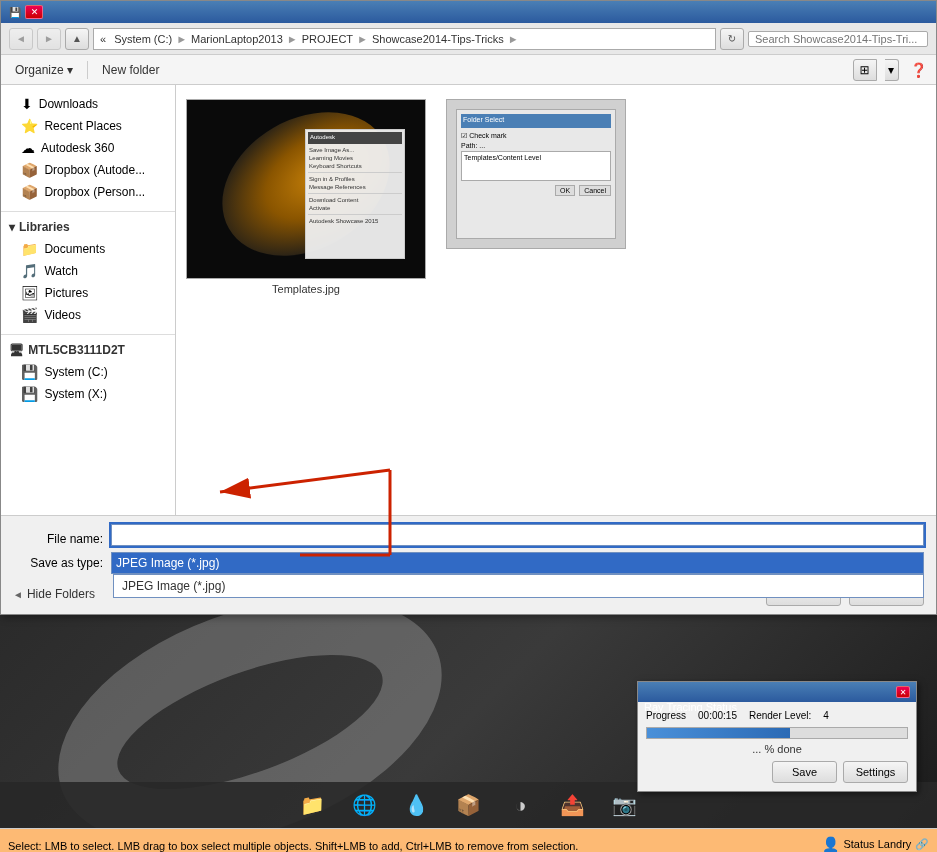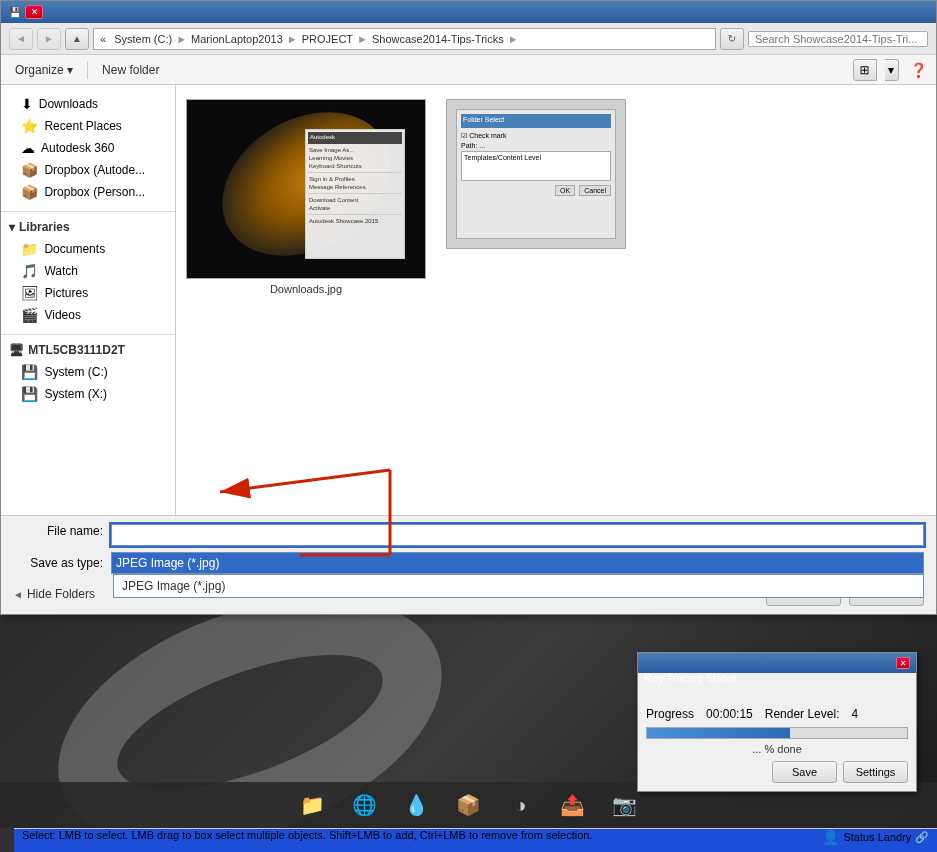--- a/index.html
+++ b/index.html
@@ -58,21 +58,21 @@
     #file-grid .file-thumbnail { width: 240px; height: 180px; background: #222; border: 1px solid #aaa; overflow: hidden; display: flex; align-items: center; justify-content: center; position: relative; }
     #file-grid .file-name { font-size: 11px; color: #333; text-align: center; }
 
     
     .thumb-report { background: #1a1a1a; position: relative; }
     .thumb-set { background: #2a2a2a; position: relative; }
     .thumb-small { background: #e0e0e0; }
 
     
     #bottom-section { background: #f0f0f0; border-top: 1px solid #ccc; padding: 8px 12px; }
-    #filename-row { display: flex; align-items: flex-start; margin-bottom: 6px; gap: 8px; }
+    #filename-row { display: flex; align-items: flex-end; margin-bottom: 6px; gap: 8px; }
     #filename-row label { width: 90px; text-align: right; font-size: 12px; }
     #filename-row input { flex: 1; height: 22px; border: 1px solid #7090c0; background: white; padding: 0 4px; font-size: 12px; outline: 2px solid #316ac5; }
     #filetype-row { display: flex; align-items: center; gap: 8px; position: relative; }
     #filetype-row label { width: 90px; text-align: right; font-size: 12px; }
     #filetype-row .select-box { flex: 1; height: 22px; background: #316ac5; color: white; border: 1px solid #7090c0; padding: 0 4px; font-size: 12px; cursor: pointer; display: flex; align-items: center; }
 
     
     #dropdown-menu { position: absolute; top: 22px; left: 100px; right: 0; background: white; border: 1px solid #7090c0; z-index: 50; }
     #dropdown-menu .drop-item { padding: 4px 8px; font-size: 12px; cursor: pointer; color: #333; }
     #dropdown-menu .drop-item:hover, #dropdown-menu .drop-item.selected { background: #316ac5; color: white; }
@@ -86,32 +86,32 @@
     #action-row .btn.cancel { background: linear-gradient(to bottom, #f5f5f5, #ddd); }
 
     
     #arrow-overlay { position: absolute; top: 0; left: 0; width: 100%; height: 100%; pointer-events: none; z-index: 30; }
 
     
     #bg-scene { position: absolute; bottom: 0; left: 0; right: 0; top: 585px; background: linear-gradient(135deg, #2a2a2a 0%, #3a3a3a 50%, #1a1a1a 100%); z-index: 1; overflow: hidden; }
     #bg-ring { position: absolute; bottom: 20px; left: 50px; width: 400px; height: 220px; border-radius: 50%; border: 60px solid rgba(200,200,200,0.3); transform: rotate(-20deg); }
 
     
-    #status-bar { position: absolute; bottom: 0; left: 0; right: 0; height: 24px; background: #1d4ed8; border-top: 1px solid #ccc; display: flex; align-items: flex-start; padding: 0 8px; font-size: 11px; z-index: 100; margin-left: 14px; }
+    #status-bar { position: absolute; bottom: 0; left: 0; right: 0; height: 24px; background: #fdba74; border-top: 1px solid #ccc; display: flex; align-items: flex-end; padding: 0 8px; font-size: 11px; z-index: 100; }
     #status-bar .status-text { flex: 1; }
     #status-bar .user-info { display: flex; align-items: center; gap: 4px; }
     #status-bar .user-icon { font-size: 14px; }
 
     
     #ray-tracing { position: absolute; right: 20px; bottom: 60px; width: 280px; background: #f0f0f0; border: 1px solid #888; box-shadow: 2px 2px 6px rgba(0,0,0,0.5); z-index: 50; }
     #ray-tracing-title { background: linear-gradient(to bottom, #4a7fb5, #2b5a9e); height: 20px; display: flex; align-items: center; padding: 0 6px; color: white; font-size: 11px; }
     #ray-tracing-title .title-text { flex: 1; margin-top: 29px; }
     #ray-tracing-title .close-x { width: 14px; height: 12px; background: linear-gradient(to bottom, #e05, #c00); border: 1px solid rgba(255,255,255,0.4); border-radius: 2px; cursor: pointer; display: flex; align-items: center; justify-content: center; font-size: 8px; color: white; }
     #ray-tracing-body { padding: 8px; }
-    #rt-progress-row { display: flex; align-items: center; gap: 12px; margin-bottom: 6px; font-size: 12px; margin-top: 26px; }
+    #rt-progress-row { display: flex; align-items: center; gap: 12px; margin-bottom: 6px; font-size: 10px; }
     #rt-progress-bar-wrap { height: 12px; background: #ddd; border: 1px solid #aaa; margin-bottom: 4px; position: relative; }
     #rt-progress-bar { height: 100%; width: 55%; background: linear-gradient(to right, #4a90d9, #2b6ab5); }
     #rt-percent { font-size: 11px; text-align: center; color: #333; margin-bottom: 6px; }
     #rt-buttons { display: flex; gap: 6px; justify-content: flex-end; }
     #rt-buttons .rt-btn { width: 65px; height: 22px; font-size: 11px; border: 1px solid #aaa; border-radius: 3px; background: linear-gradient(to bottom, #f5f5f5, #ddd); cursor: pointer; display: flex; align-items: center; justify-content: center; }
 
     
     #bottom-toolbar { position: absolute; bottom: 24px; left: 0; right: 0; height: 46px; background: rgba(40,40,40,0.9); display: flex; align-items: center; justify-content: center; gap: 16px; z-index: 40; }
     #bottom-toolbar .tool-icon { width: 36px; height: 36px; display: flex; align-items: center; justify-content: center; color: #ccc; font-size: 20px; cursor: pointer; }
 
@@ -277,21 +277,21 @@
               <div style="font-size:6px;padding:1px;color:#333;">Sign in &amp; Profiles</div>
               <div style="font-size:6px;padding:1px;color:#333;">Message References</div>
               <div style="height:1px;background:#ccc;margin:2px 0;"></div>
               <div style="font-size:6px;padding:1px;color:#333;">Download Content</div>
               <div style="font-size:6px;padding:1px;color:#333;">Activate</div>
               <div style="height:1px;background:#ccc;margin:2px 0;"></div>
               <div style="font-size:6px;padding:1px;color:#333;">Autodesk Showcase 2015</div>
             </div>
           </div>
         </div>
-        <span class="file-name">Downloads.jpg</span>
+        <span class="file-name">Templates.jpg</span>
       </div>
 
 
       <div class="file-item" style="width:180px;">
         <div class="file-thumbnail thumb-small" style="width:180px;height:150px;">
           <div class="thumb-img-small">
             <div class="thumb-dialog-inner">
               <div style="background:#4a7fb5;height:14px;color:white;font-size:7px;padding:2px;margin-bottom:4px;">Folder Select</div>
               <div style="font-size:7px;margin-bottom:2px;">☑ Check mark</div>
               <div style="font-size:7px;margin-bottom:2px;">Path: ...</div>

